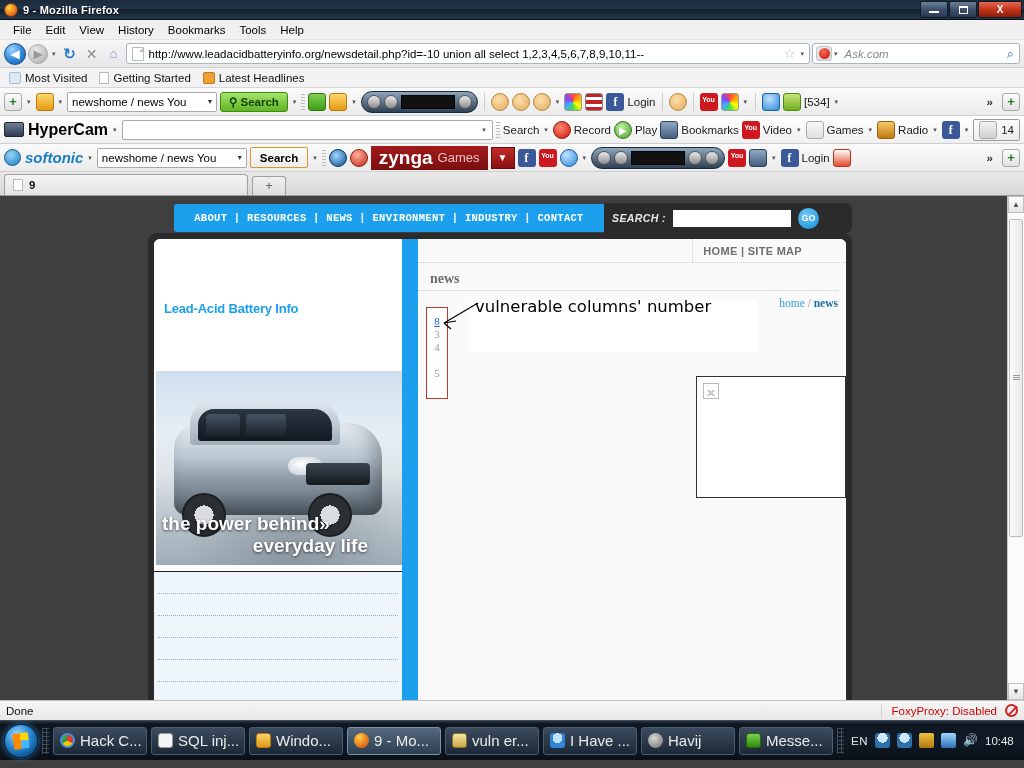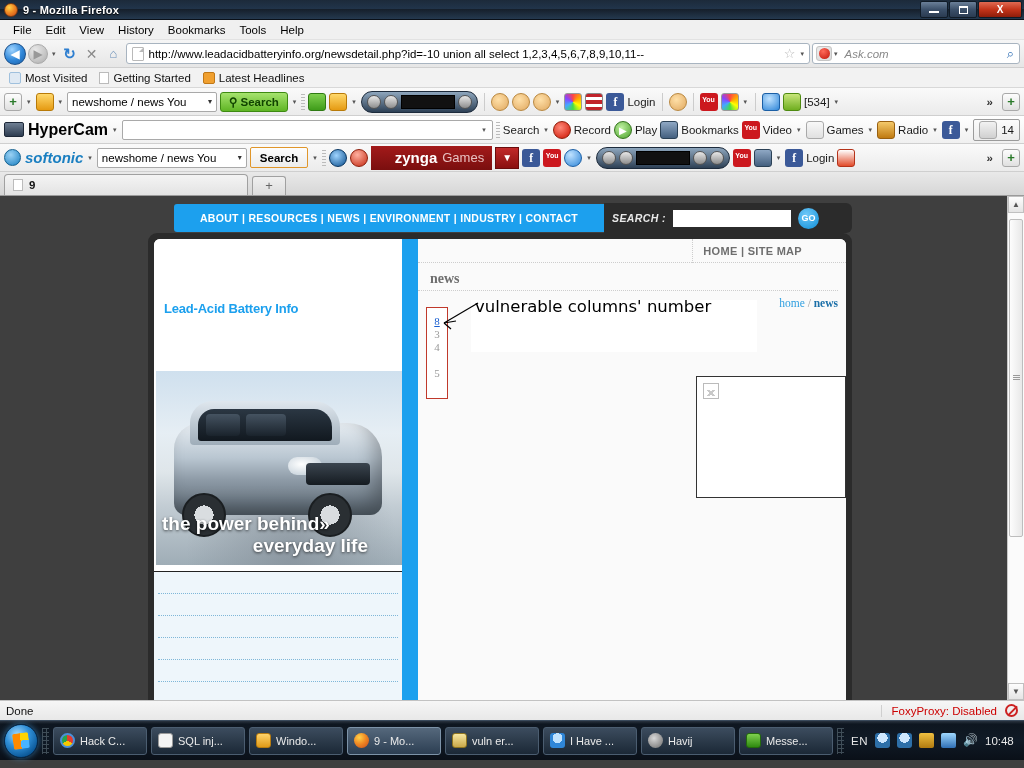--- a/index.html
+++ b/index.html
@@ -224,21 +224,21 @@
     background: linear-gradient(to bottom, #8ea6bd, #2d4055);
     border:1px solid #1d2b3c; display:flex; align-items:center; gap:3px;
   }
   .mediaplayer .knob { width:14px;height:14px;border-radius:50%;background:linear-gradient(#e8e8e8,#8d8d8d); border:1px solid #555;}
   .mediaplayer .lcd { width:54px;height:14px;background:#111; border:1px solid #000;}
   .zynga {
     height:24px; padding:0 8px; flex:none;
     background: linear-gradient(to bottom, #a31a1a, #7a0f0f);
     display:flex; align-items:center; gap:5px; color:#fff;
   }
-  .zynga b { font-size:15px;margin-left:16px; }
+  .zynga b { font-size:19px; }
   .zynga .g { font-size:13px; color:#e8c0c0; }
   .zynga-arrow {
     width:24px;height:22px; background:linear-gradient(#c12a2a,#8a1010);
     border:1px solid #6a0c0c; color:#fff; text-align:center; line-height:20px; font-size:10px; flex:none;
   }
   .counterbox {
     display:flex;align-items:center;gap:4px;border:1px solid #9b9b9b;
     border-radius:2px;padding:1px 5px;background:linear-gradient(#fcfcfc,#ececec); flex:none;
   }
 
@@ -281,20 +281,21 @@
     position: absolute; left: 148px; top: 0px; width: 704px; height: 504px;
   }
   .topbar-wrap {
     position: absolute; left: 26px; top: 8px; width: 678px; height: 30px;
     display: flex;
   }
   .navblue {
     background: #1ca0ee; height: 28px; flex: 0 0 430px;
     display: flex; align-items: center; justify-content: center;
     border-radius: 3px 0 0 3px;
+    font-family: Liberation Mono, monospace;
   }
   .navblue .links {
     color: #ffffff; font-size: 10.5px; font-weight: bold; letter-spacing: .3px;
   }
   .searchblk {
     background: #2b2b2b; height: 30px; flex: 1 1 auto;
     display: flex; align-items: center; gap: 7px; padding: 0 8px;
     border-radius: 0 6px 6px 0;
     margin-top: -1px;
   }
@@ -525,21 +526,21 @@
     width: 7px; height: 26px; flex: none;
     background: repeating-linear-gradient(to bottom, #55656f 0 1px, transparent 1px 4px),
                 repeating-linear-gradient(to right, #55656f 0 1px, transparent 1px 4px);
     opacity: .7;
   }
   .tbitem {
     height: 28px; min-width: 94px; max-width: 94px; flex: none;
     background: linear-gradient(to bottom, #3c4c5e, #1b2836);
     border: 1px solid #4b5d70; border-radius: 3px;
     display: flex; align-items: center; gap: 5px; padding: 0 6px;
-    color: #eaeaea; font-size: 11px; overflow: hidden; white-space: nowrap;
+    color: #eaeaea; font-size: 15px; overflow: hidden; white-space: nowrap;
   }
   .tbitem.active {
     background: linear-gradient(to bottom, #55687c, #2c3e52);
     border-color: #7d93a8;
   }
   .tbicon { width:15px;height:15px;border-radius:3px;flex:none; }
   .tbicon.chrome { background: conic-gradient(#e33b2e 0 33%, #f6c800 33% 66%, #2aa34a 66% 100%); border-radius:50%; border:2px solid #4a90d9; box-sizing:border-box;}
   .tbicon.notepad { background:#f4f4f4; border:1px solid #9a9a9a; }
   .tbicon.winexp { background: linear-gradient(#ffd36a,#e09a18); border:1px solid #b87c10;}
   .tbicon.ff { background: radial-gradient(circle at 35% 30%, #ffd24a 0%, #f08a24 45%, #c8481a 100%); border-radius:50%;}

